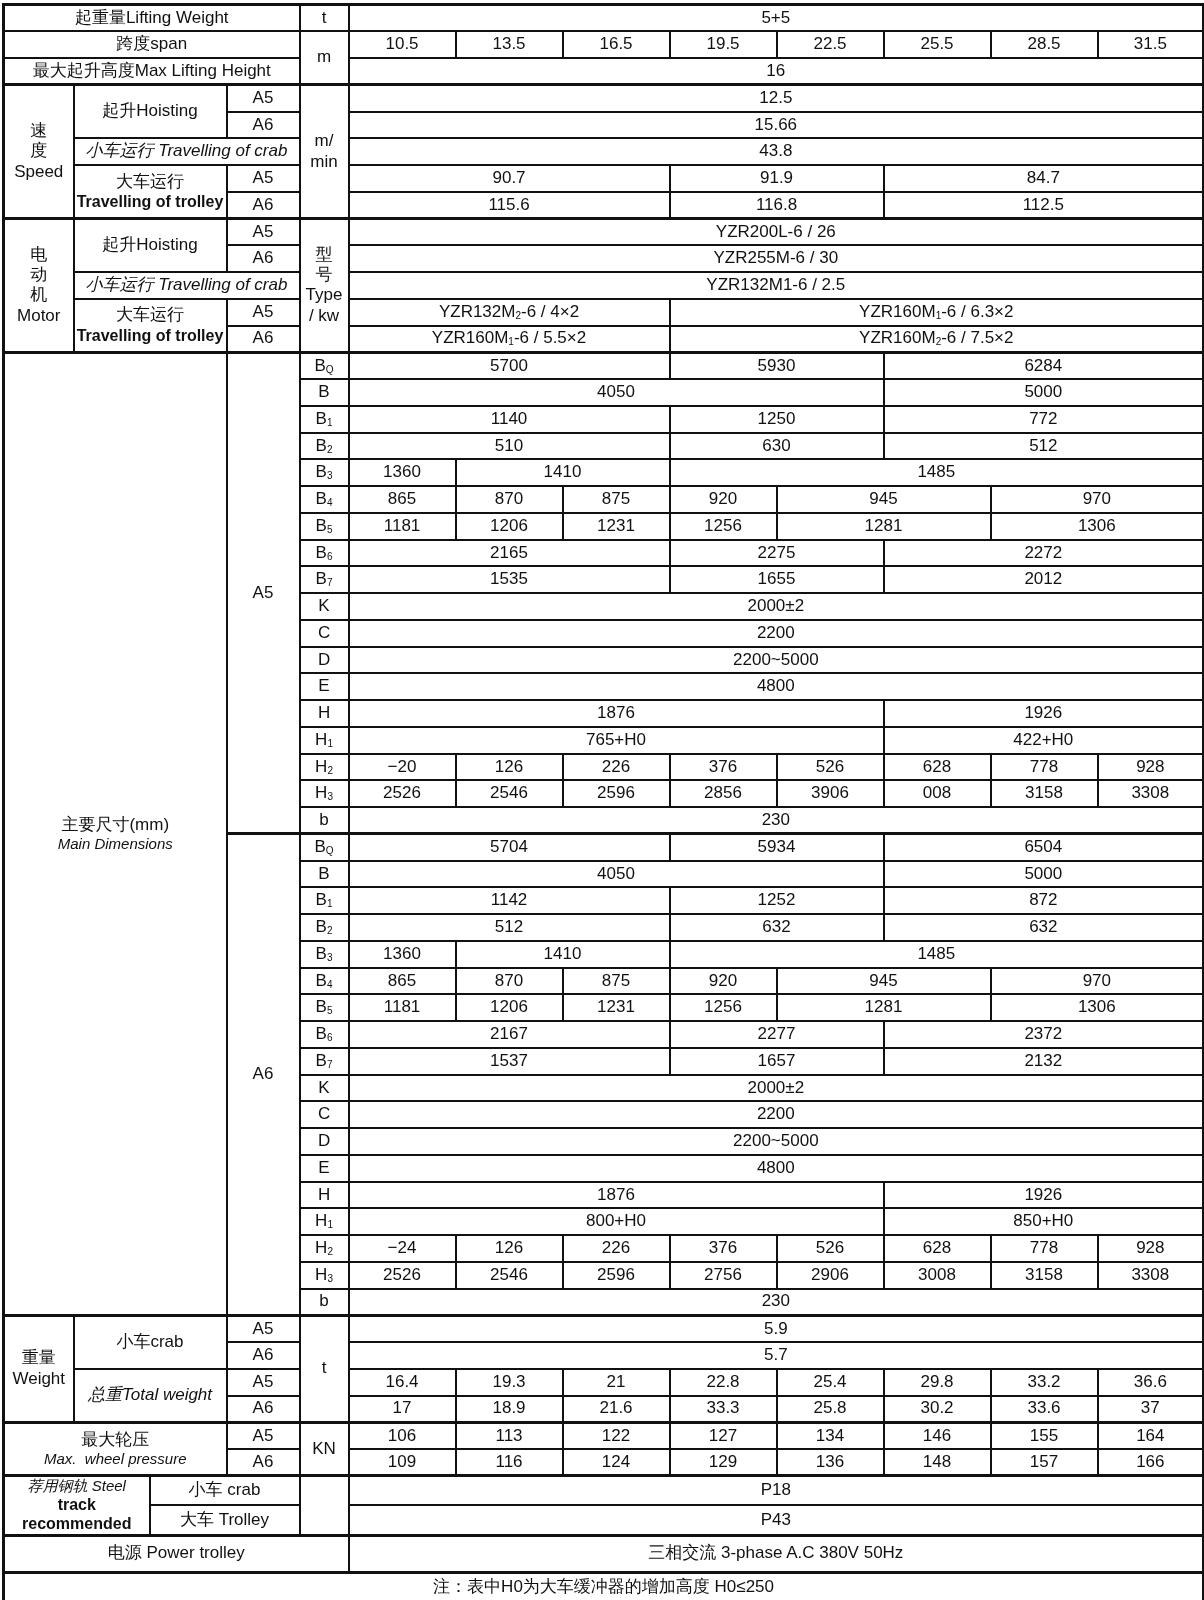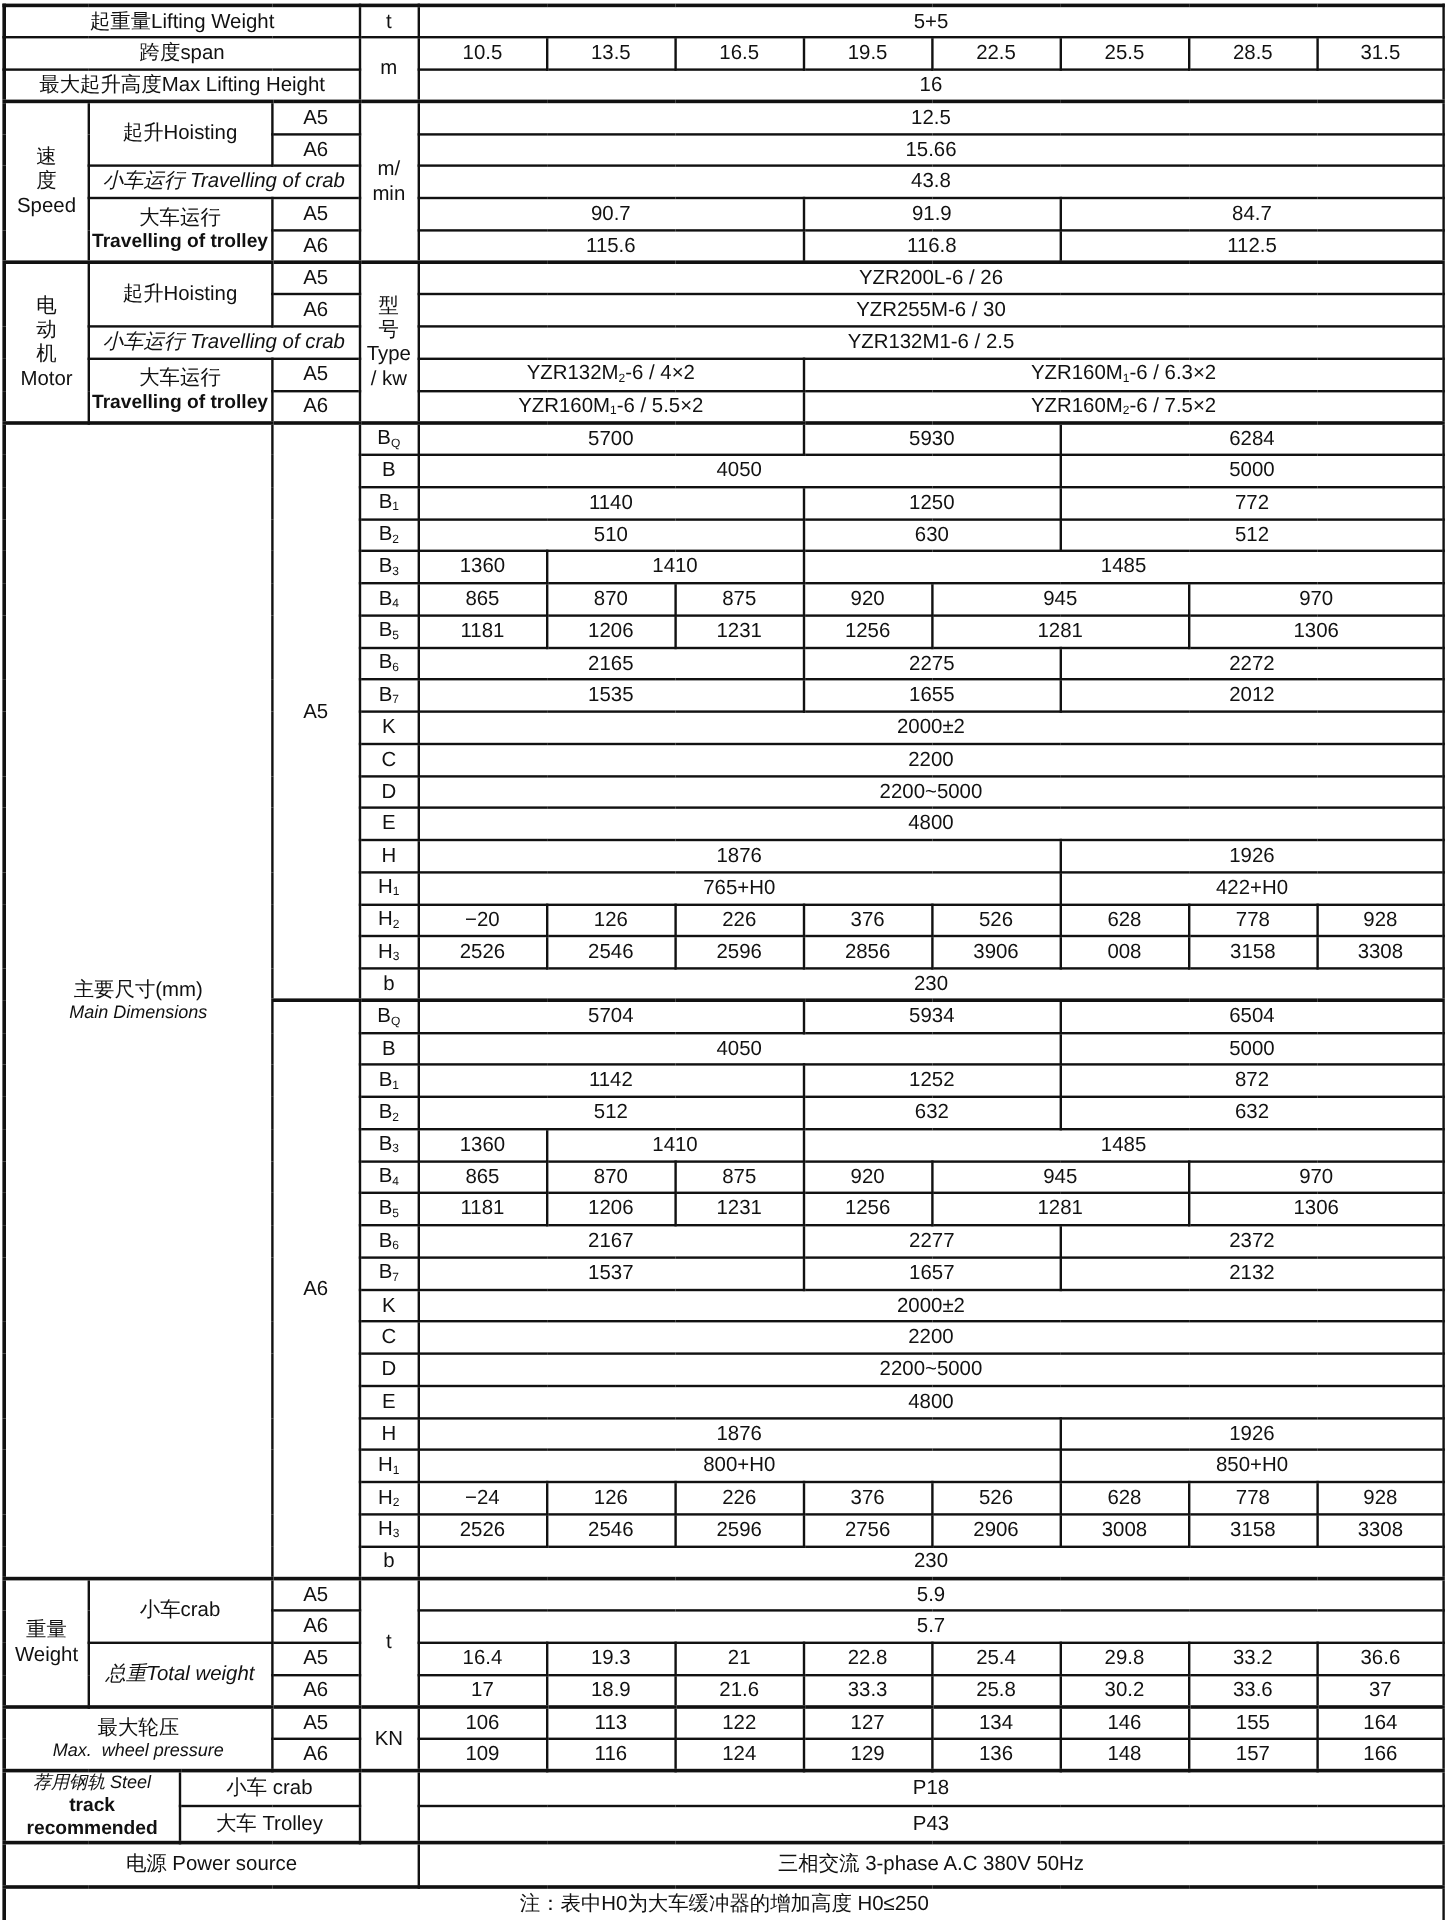--- a/index.html
+++ b/index.html
@@ -410,21 +410,21 @@
           <td colspan="2" rowspan="2"><div class="f15">荐用钢轨 Steel</div><div class="f13">track recommended</div></td>
           <td colspan="2">小车 crab</td>
           <td rowspan="2"></td>
           <td colspan="8">P18</td>
         </tr>
         <tr>
           <td colspan="2">大车 Trolley</td>
           <td colspan="8">P43</td>
         </tr>
         <tr class="sect rp">
-          <td colspan="5">电源 Power source</td>
+          <td colspan="5">电源 Power trolley</td>
           <td colspan="8">三相交流  3-phase  A.C  380V  50Hz</td>
         </tr>
         <tr class="sect rn">
           <td colspan="13">注：表中H0为大车缓冲器的增加高度 H0≤250</td>
         </tr>
       </tbody>
   </table>
 </div>
 
 </body></html>

